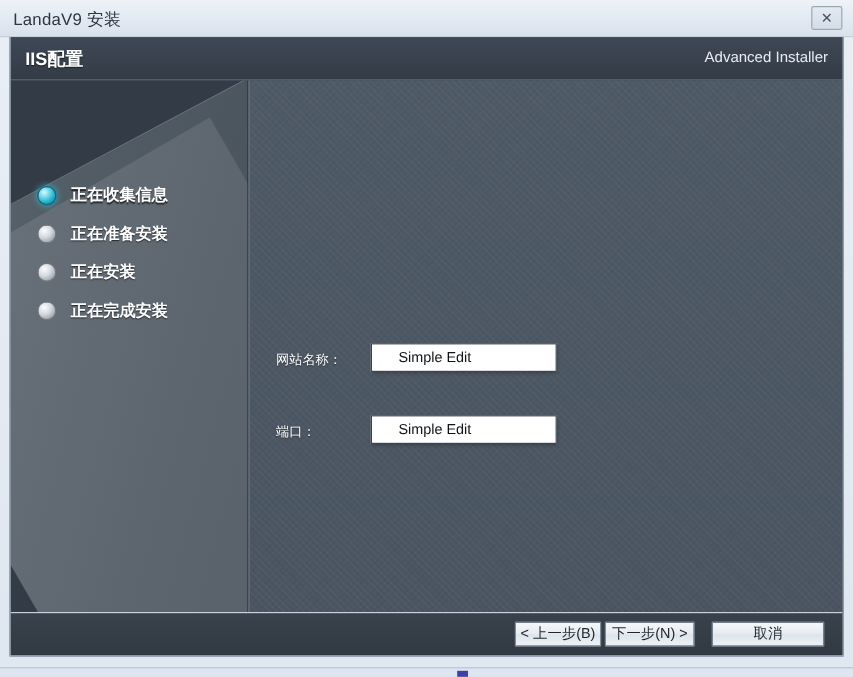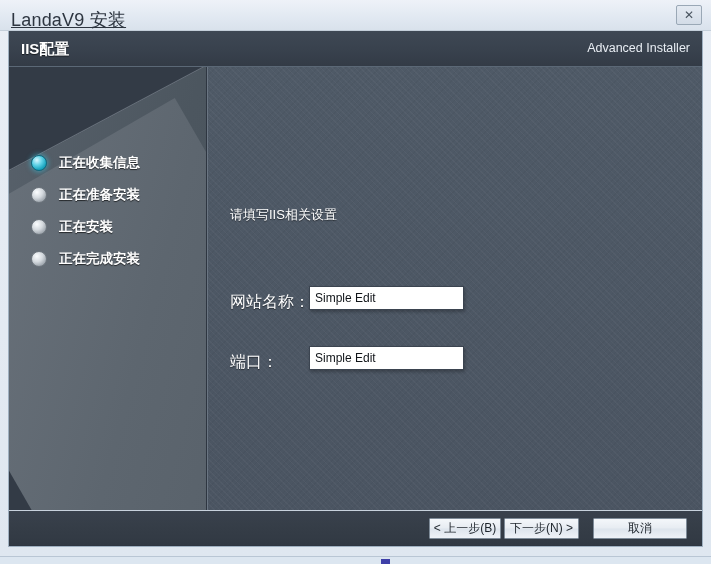--- a/index.html
+++ b/index.html
@@ -30,25 +30,24 @@
     left: 0; top: 0;
     width: 711px;
     height: 31px;
     background: linear-gradient(180deg, #eef2f8 0%, #e2e9f2 55%, #d9e2ec 100%);
     border-bottom: 1px solid #c3ced9;
     box-sizing: border-box;
   }
   #title-text {
     position: absolute;
     left: 11px; top: 8px;
-    font-size: 18px;
+    font-size: 14px;
     color: #2d3540;
     letter-spacing: 0.2px;
     white-space: nowrap;
-    text-decoration: underline;
   }
   #close-button {
     position: absolute;
     right: 9px; top: 5px;
     width: 26px; height: 20px;
     background: linear-gradient(180deg, #e4eaf2 0%, #d3dce7 100%);
     border: 1px solid #9aa8b6;
     border-radius: 2px;
     box-sizing: border-box;
     cursor: pointer;
@@ -202,39 +201,39 @@
   .form-row {
     position: absolute;
     left: 0;
     width: 495px;
     height: 30px;
   }
   .form-row .field-label {
     position: absolute;
     left: 22px;
     top: 6px;
-    font-size: 16px;
+    font-size: 11px;
     color: #ffffff;
     text-shadow: 0 1px 1px rgba(0,0,0,0.5);
     white-space: nowrap;
   }
   .form-row .field-input {
     position: absolute;
     left: 101px;
     top: 0;
     width: 155px;
     height: 24px;
     background: #ffffff;
     border: 1px solid #3b4450;
     box-sizing: border-box;
     box-shadow: 1px 2px 3px rgba(0,0,0,0.25);
     font-family: "Liberation Sans", "DejaVu Sans", sans-serif;
     font-size: 12px;
     color: #101418;
-    padding: 0 5px;
+    padding: 0 22px;
     outline: none;
   }
 
   
   #footer {
     position: absolute;
     left: 0; top: 479px;
     width: 693px;
     height: 35px;
     background: linear-gradient(180deg, #39414c 0%, #353d47 50%, #313943 100%);
@@ -322,21 +321,20 @@
       </div>
     </div>
 
     <div id="banner">
       <div id="banner-title">IIS配置</div>
       <div id="banner-brand">Advanced Installer</div>
     </div>
 
     <div id="content">
 
-      <div id="instruction">请填写IIS相关设置</div>
 
       <div class="form-row" style="top: 219px;">
         <span class="field-label">网站名称：</span>
         <input class="field-input" type="text" value="Simple Edit" style="">
       </div>
 
       <div class="form-row" style="top: 279px;">
         <span class="field-label">端口：</span>
         <input class="field-input" type="text" value="Simple Edit" style="">
       </div>

